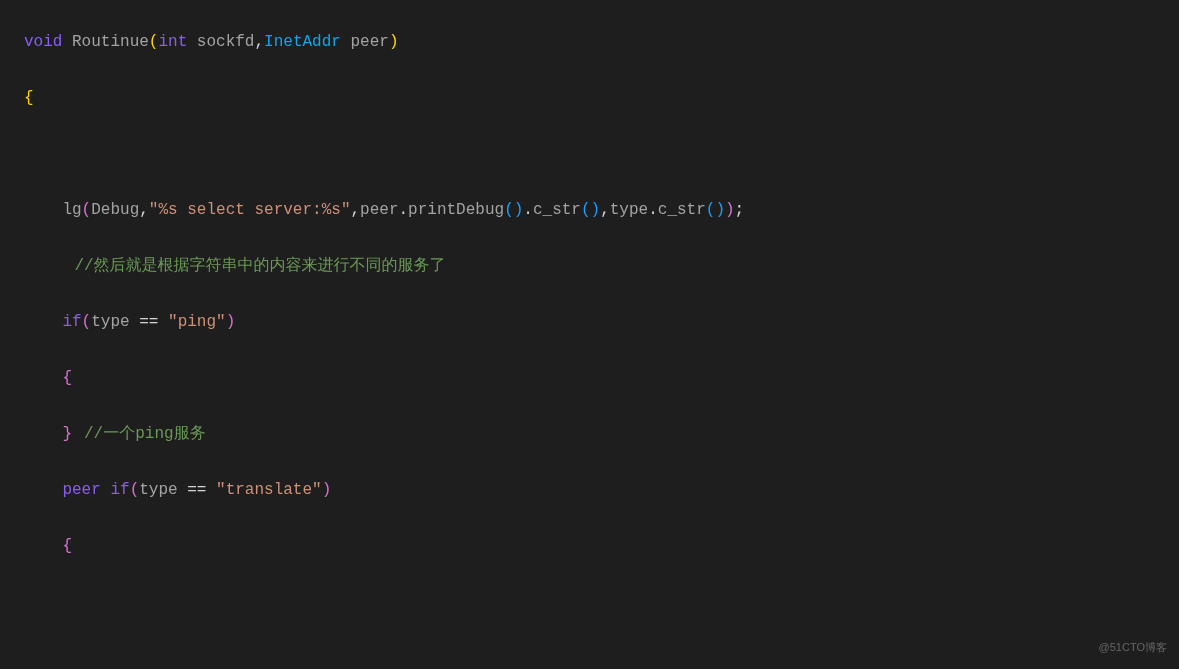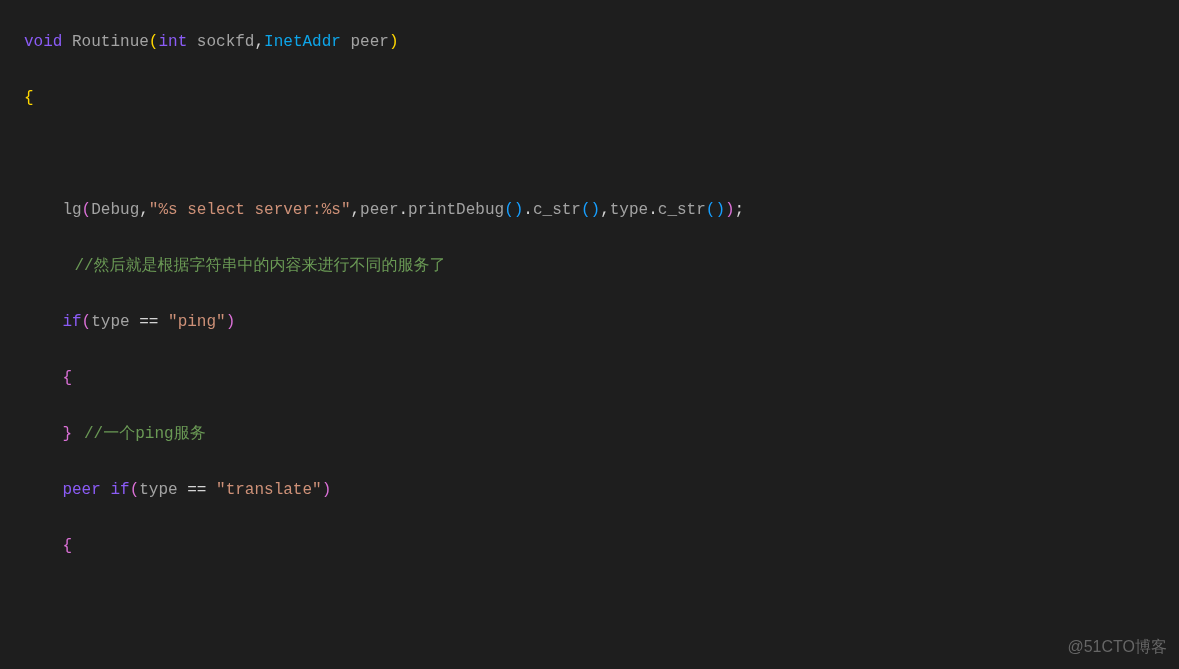--- a/index.html
+++ b/index.html
@@ -34,21 +34,21 @@
     .comment { color: #6a9955; margin-left: 12px; }
     .variable { color: #a3a3a3; }
     .bracket-yellow { color: #ffd700; }
     .bracket-purple { color: #da70d6; }
     .bracket-blue { color: #179fff; }
     .watermark {
       position: absolute;
       bottom: 8px;
       right: 12px;
       color: #666;
-      font-size: 16px;
+      font-size: 11px;
       font-family: sans-serif;
     }
   </style>
 </head>
 <body>
 
 <div class="editor">
 <span class="line"><span class="keyword">void</span> <span class="function">Routinue</span><span class="bracket-yellow">(</span><span class="keyword">int</span> <span class="variable">sockfd</span><span>,</span><span class="type">InetAddr</span> <span class="variable">peer</span><span class="bracket-yellow">)</span></span>
 <span class="line"><span class="bracket-yellow">{</span></span>
 <span class="line"> </span>

